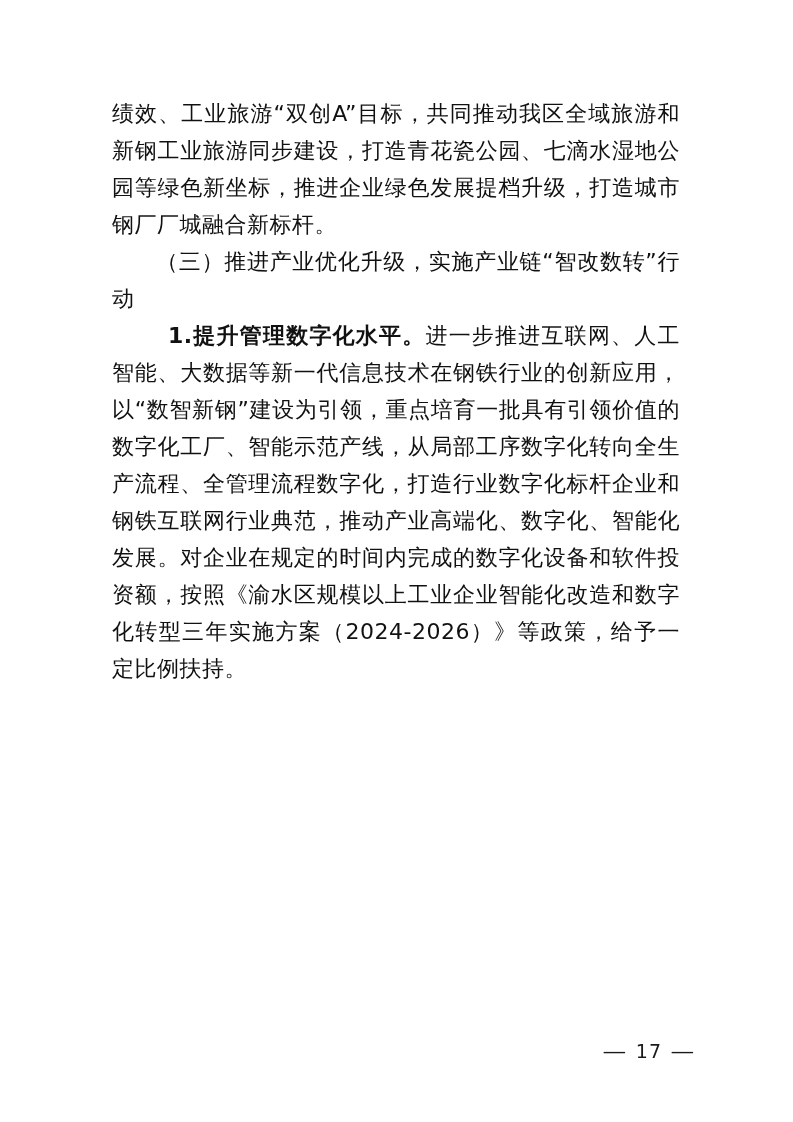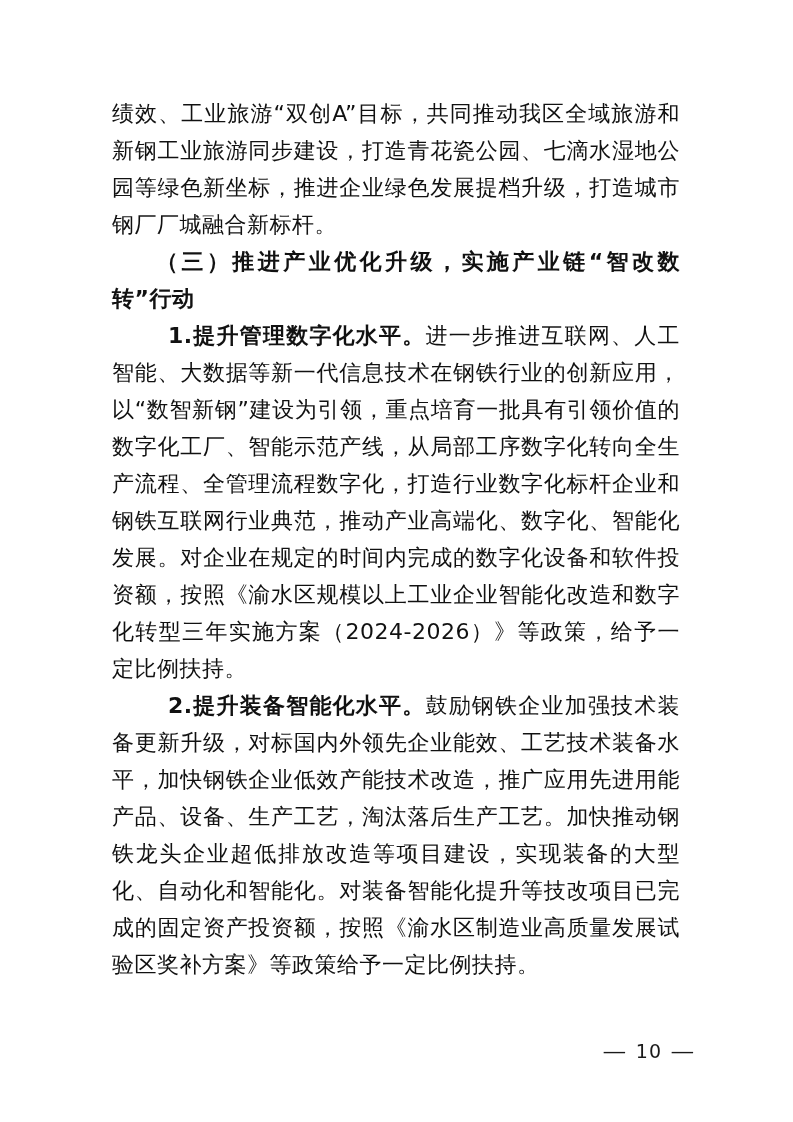--- a/index.html
+++ b/index.html
@@ -32,21 +32,21 @@
     line-height: 37px;
     letter-spacing: 0.5px;
     text-align: justify;
     text-justify: inter-character;
     word-break: break-all;
   }
   p.para.indent {
     text-indent: 2em;
   }
   p.para.heading {
-    font-weight: bold;
+    font-weight: normal;
     text-indent: 2em;
   }
   .lead {
     font-weight: bold;
     margin-left: 12px;
   }
   .footer {
     position: absolute;
     top: 1040px;
     right: 100px;
@@ -69,18 +69,17 @@
 
 <div class="page">
   <div class="content">
 
     <p class="para">绩效、工业旅游“双创A”目标，共同推动我区全域旅游和新钢工业旅游同步建设，打造青花瓷公园、七滴水湿地公园等绿色新坐标，推进企业绿色发展提档升级，打造城市钢厂厂城融合新标杆。</p>
 
     <p class="para heading">（三）推进产业优化升级，实施产业链“智改数转”行动</p>
 
     <p class="para indent"><span class="lead">1.提升管理数字化水平。</span><span>进一步推进互联网、人工智能、大数据等新一代信息技术在钢铁行业的创新应用，以“数智新钢”建设为引领，重点培育一批具有引领价值的数字化工厂、智能示范产线，从局部工序数字化转向全生产流程、全管理流程数字化，打造行业数字化标杆企业和钢铁互联网行业典范，推动产业高端化、数字化、智能化发展。对企业在规定的时间内完成的数字化设备和软件投资额，按照《渝水区规模以上工业企业智能化改造和数字化转型三年实施方案（2024-2026）》等政策，给予一定比例扶持。</span></p>
 
-    <p class="para indent"><span class="lead">2.提升装备智能化水平。</span><span>鼓励钢铁企业加强技术装备更新升级，对标国内外领先企业能效、工艺技术装备水平，加快钢铁企业低效产能技术改造，推广应用先进用能产品、设备、生产工艺，淘汰落后生产工艺。加快推动钢铁龙头企业超低排放改造等项目建设，实现装备的大型化、自动化和智能化。对装备智能化提升等技改项目已完成的固定资产投资额，按照《渝水区制造业高质量发展试验区奖补方案》等政策给予一定比例扶持。</span></p>
 
   </div>
 
-  <div class="footer"><span class="dash">—</span><span class="num">10</span><span class="dash">—</span></div>
+  <div class="footer"><span class="dash">—</span><span class="num">17</span><span class="dash">—</span></div>
 </div>
 
 </body></html>

